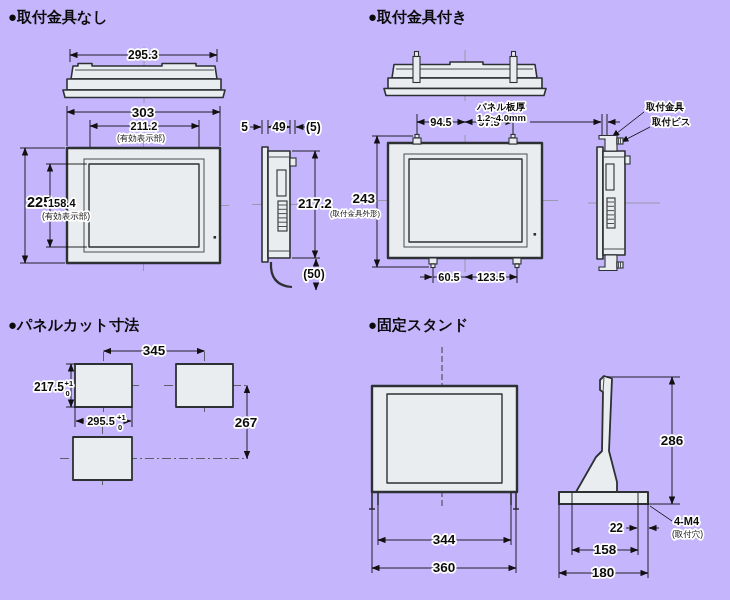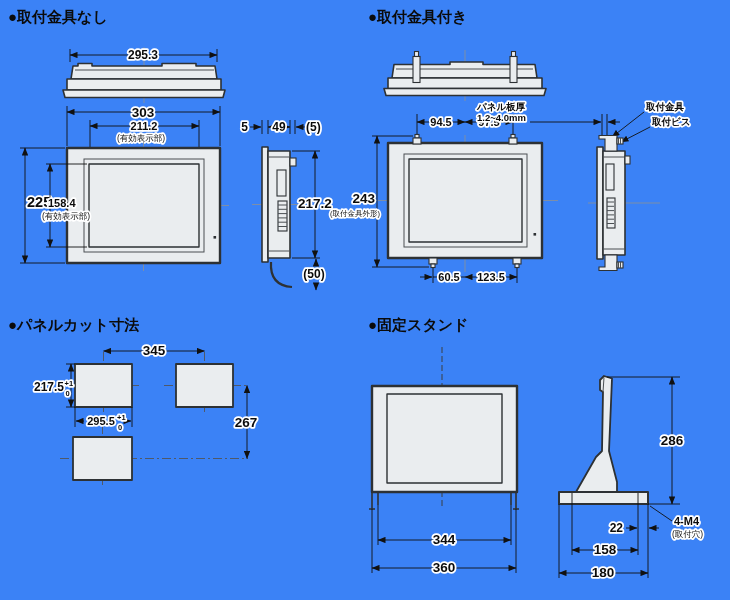--- a/index.html
+++ b/index.html
@@ -1,16 +1,16 @@
 <!DOCTYPE html>
 <html><head>
 <meta charset="utf-8">
 <style>
   html,body { margin:0; padding:0; background:#fff; }
-  .canvas { position:relative; width:730px; height:600px; background:#3b82f6; overflow:hidden; }
+  .canvas { position:relative; width:730px; height:600px; background:#c4b5fd; overflow:hidden; }
   svg { display:block; }
   text { font-family:"Liberation Sans","DejaVu Sans",sans-serif; fill:#0b0b0b; text-anchor:middle; }
   .ttl  { font-size:15px; font-weight:bold; text-anchor:start; }
   .dim  { font-size:12px; font-weight:bold; }
   .dimL { font-size:13.5px; font-weight:bold; }
   .dimXL{ font-size:14.5px; font-weight:bold; }
   .sm   { font-size:11px; font-weight:bold; }
   .note { font-size:8.5px; }
   .lbl  { font-size:9.5px; font-weight:bold; }
   .tol  { font-size:7.5px; font-weight:bold; text-anchor:start; }

